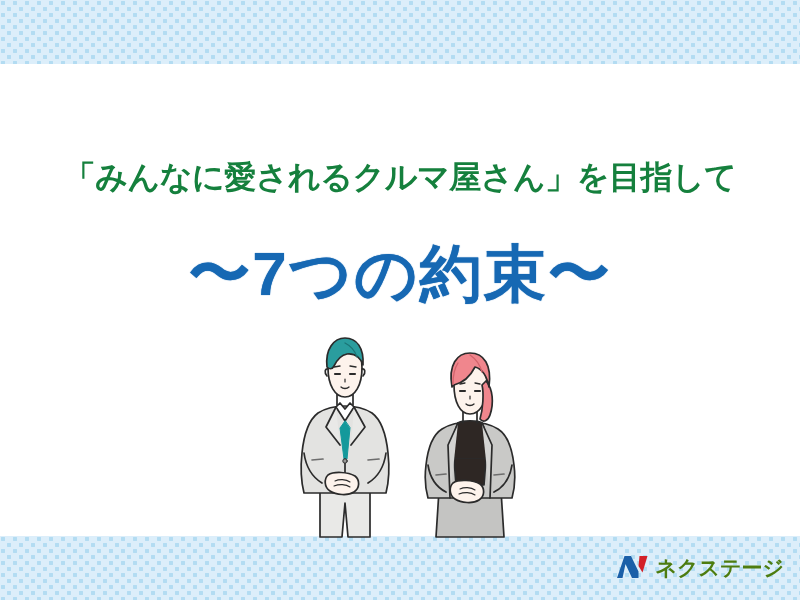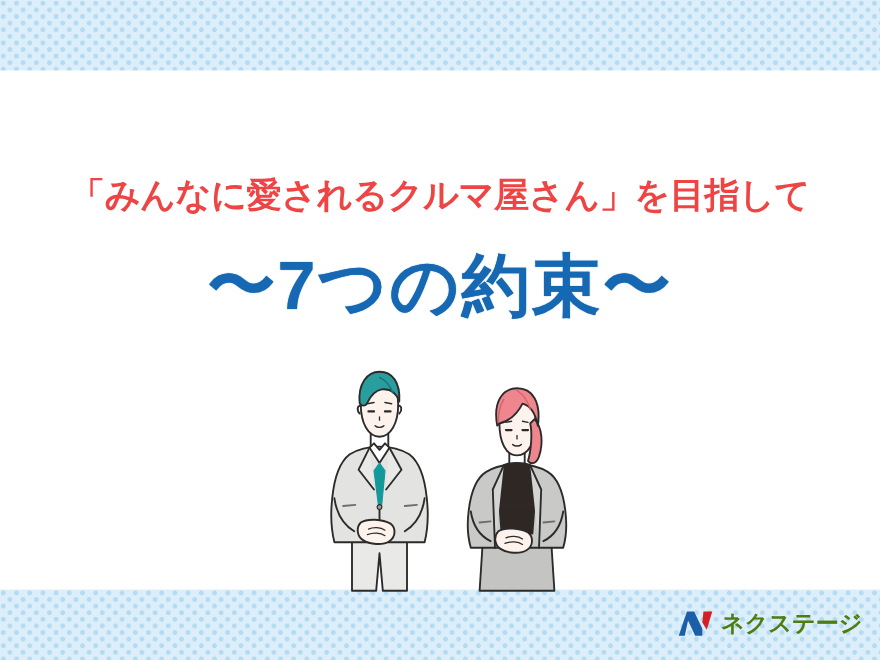--- a/index.html
+++ b/index.html
@@ -21,25 +21,25 @@
     background-size:12px 12px, 12px 12px;
     background-position:0 0, 6px 6px;
   }
   .dot-band.top{top:0;height:64px;}
   .dot-band.bottom{top:536px;height:64px;}
 
   
   .headline{
     position:absolute;left:0;top:156px;width:800px;text-align:center;
     font-size:32px;font-weight:700;letter-spacing:-0.5px;
-    color:#ef4444;white-space:nowrap;
+    color:#15803d;white-space:nowrap;
   }
   
   .subtitle{
-    position:absolute;left:0;top:218px;width:800px;text-align:center;
+    position:absolute;left:0;top:232px;width:800px;text-align:center;
     font-size:62px;font-weight:700;letter-spacing:2px;
     color:#1668b3;white-space:nowrap;
     text-shadow:0 0 1px #1668b3;
   }
   
   .people{
     position:absolute;left:290px;top:335px;width:240px;height:205px;
   }
   .people svg{display:block;}
 

